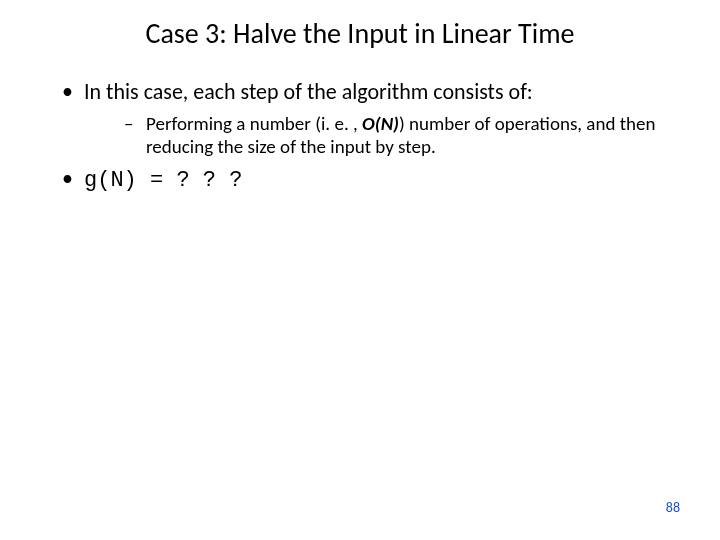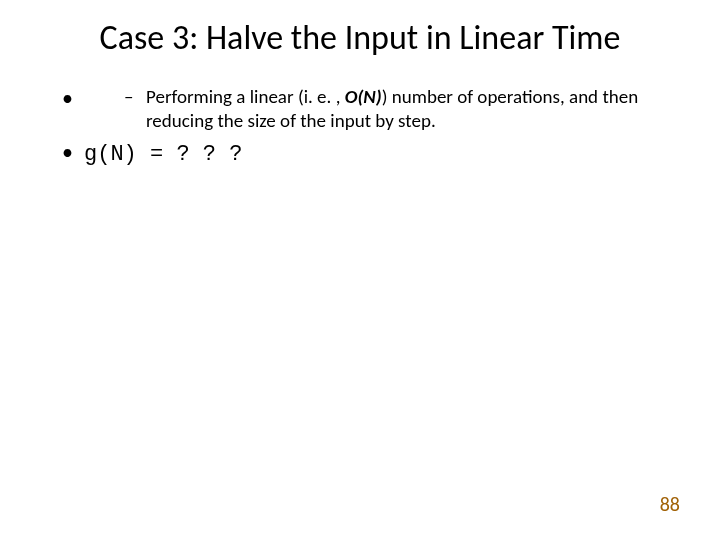--- a/index.html
+++ b/index.html
@@ -7,21 +7,21 @@
       width: 720px;
       height: 540px;
       background: #fff;
       font-family: Calibri, "Segoe UI", Arial, sans-serif;
       color: #000;
       position: relative;
       padding: 18px 40px 0 40px;
     }
     .title {
       text-align: center;
-      font-size: 34px;
+      font-size: 28px;
       line-height: 1.15;
       font-weight: 400;
       margin-bottom: 28px;
     }
     .bullets {
       list-style: none;
       padding-left: 22px;
     }
     .l1 {
       font-size: 22px;
@@ -52,34 +52,35 @@
       position: absolute;
       left: 0;
       top: 0;
     }
     .italic { font-style: italic; font-weight: bold; }
     .mono { font-family: "Courier New", monospace; }
     .page-num {
       position: absolute;
       right: 40px;
       bottom: 24px;
-      font-size: 20px;
-      color: #a16207;
+      font-size: 14px;
+      color: #1d4ed8;
     }
   </style>
 </head>
 <body>
 
 <h1 class="title">Case 3: Halve the Input in Linear Time</h1>
 
 <ul class="bullets">
   <li class="l1">
+    <span>In this case, each step of the algorithm consists of:</span>
     <ul class="sub">
       <li class="l2">
-        <span>Performing a linear (i. e. , </span><span class="italic">O(N)</span><span>) number of operations, and then reducing the size of the input by step.</span>
+        <span>Performing a number (i. e. , </span><span class="italic">O(N)</span><span>) number of operations, and then reducing the size of the input by step.</span>
       </li>
     </ul>
   </li>
   <li class="l1">
     <span class="mono">g(N) = ? ? ?</span>
   </li>
 </ul>
 
 <div class="page-num">88</div>
 

